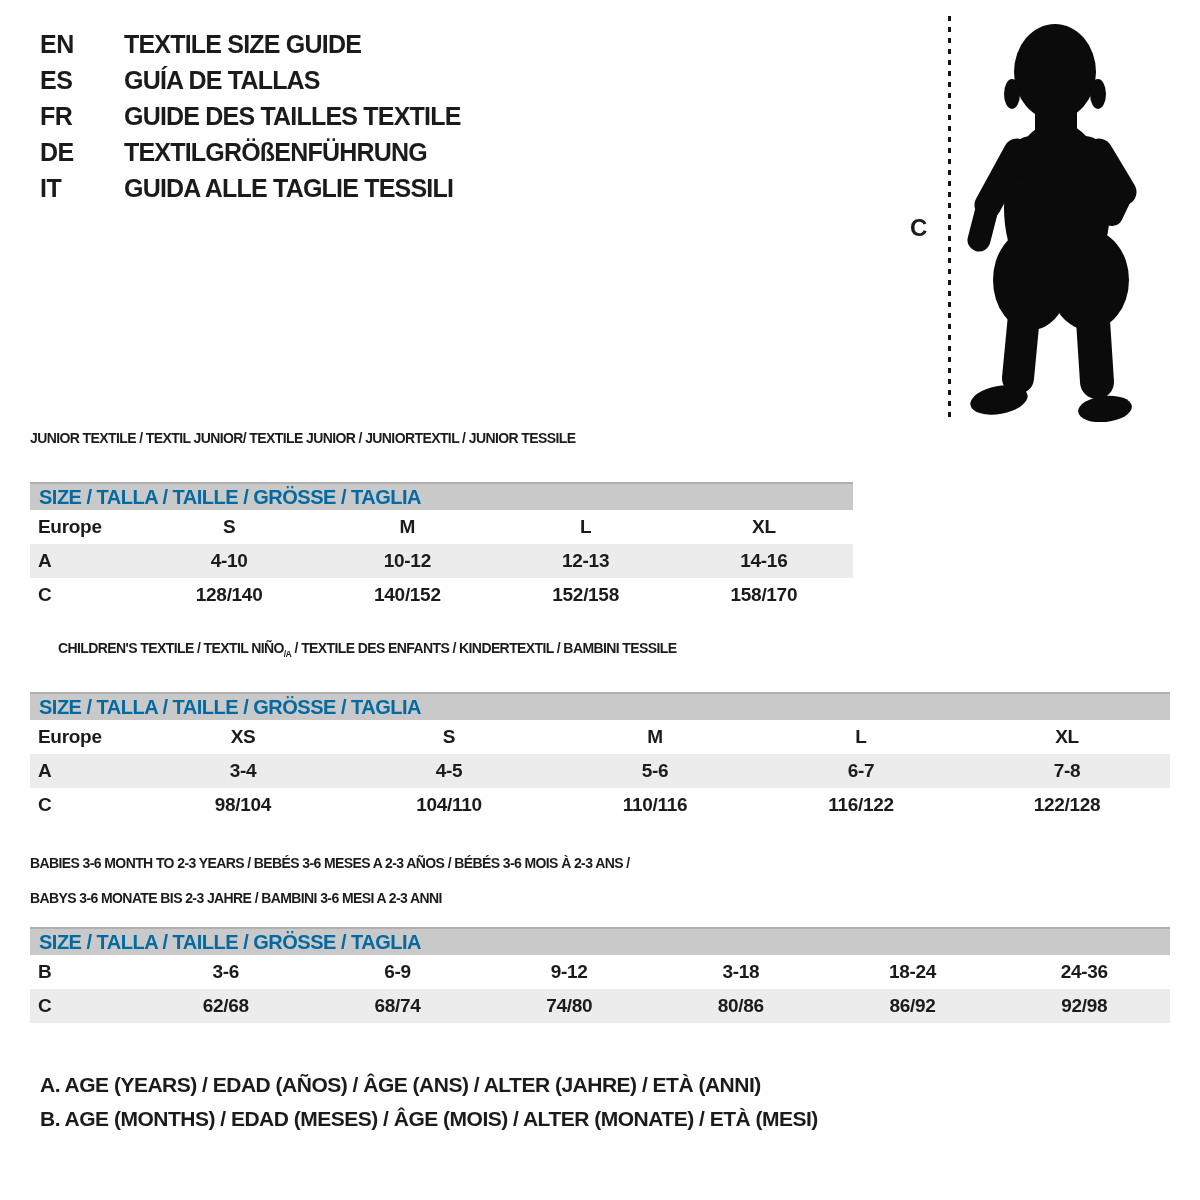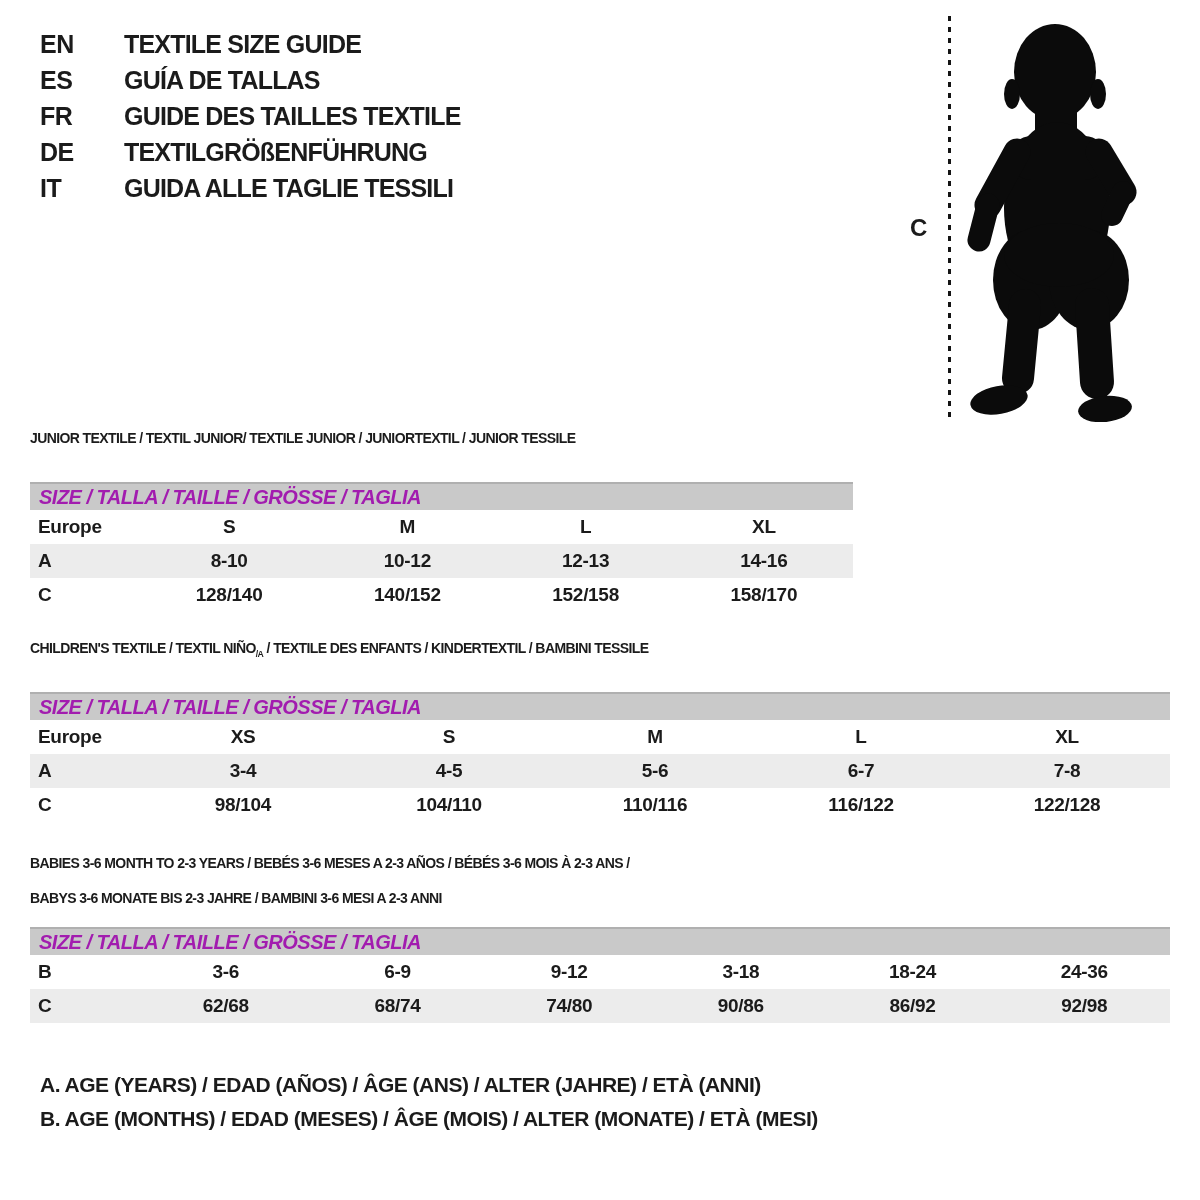--- a/index.html
+++ b/index.html
@@ -28,21 +28,21 @@
   .section-title{
     left:30px;font-weight:bold;font-size:14px;letter-spacing:-0.6px;white-space:nowrap;
   }
   .sub{font-size:0.62em;vertical-align:sub;}
 
   
   .size-table{left:30px;}
   .size-bar{
     height:26px;background:#c9c9c9;border-top:2px solid #b0b0b0;
     display:flex;align-items:center;padding-left:9px;
-    font-size:20px;font-weight:bold;color:#a21caf;letter-spacing:-0.5px;font-style:italic;
+    font-size:20px;font-weight:bold;color:#0369a1;letter-spacing:-0.5px;
   }
   .trow{display:flex;height:34px;align-items:center;font-size:19px;font-weight:bold;letter-spacing:-0.3px;}
   .trow.shade{background:#ececec;}
   .tlabel{width:110px;padding-left:8px;box-sizing:border-box;}
   .tcell{flex:1;text-align:center;}
 
   
   .legend{left:40px;top:1068px;font-weight:bold;font-size:21px;letter-spacing:-0.5px;line-height:34px;white-space:nowrap;}
 </style>
 </head>
@@ -107,35 +107,35 @@
   <div class="size-bar">SIZE / TALLA / TAILLE / GRÖSSE / TAGLIA</div>
   <div class="trow">
     <div class="tlabel">Europe</div>
     <div class="tcell">S</div>
     <div class="tcell">M</div>
     <div class="tcell">L</div>
     <div class="tcell">XL</div>
   </div>
   <div class="trow shade">
     <div class="tlabel">A</div>
-    <div class="tcell">8-10</div>
+    <div class="tcell">4-10</div>
     <div class="tcell">10-12</div>
     <div class="tcell">12-13</div>
     <div class="tcell">14-16</div>
   </div>
   <div class="trow">
     <div class="tlabel">C</div>
     <div class="tcell">128/140</div>
     <div class="tcell">140/152</div>
     <div class="tcell">152/158</div>
     <div class="tcell">158/170</div>
   </div>
 </div>
 
-<div class="abs section-title" style="top:640px;"><span>CHILDREN'S TEXTILE / TEXTIL NIÑO</span><span class="sub">/A</span><span> / TEXTILE DES ENFANTS / KINDERTEXTIL / BAMBINI TESSILE</span></div>
+<div class="abs section-title" style="top:640px;margin-left:28px;"><span>CHILDREN'S TEXTILE / TEXTIL NIÑO</span><span class="sub">/A</span><span> / TEXTILE DES ENFANTS / KINDERTEXTIL / BAMBINI TESSILE</span></div>
 <div class="abs size-table" style="top:692px;width:1140px;">
   <div class="size-bar">SIZE / TALLA / TAILLE / GRÖSSE / TAGLIA</div>
   <div class="trow">
     <div class="tlabel">Europe</div>
     <div class="tcell">XS</div>
     <div class="tcell">S</div>
     <div class="tcell">M</div>
     <div class="tcell">L</div>
     <div class="tcell">XL</div>
   </div>
@@ -170,21 +170,21 @@
     <div class="tcell">9-12</div>
     <div class="tcell">3-18</div>
     <div class="tcell">18-24</div>
     <div class="tcell">24-36</div>
   </div>
   <div class="trow shade">
     <div class="tlabel">C</div>
     <div class="tcell">62/68</div>
     <div class="tcell">68/74</div>
     <div class="tcell">74/80</div>
-    <div class="tcell">90/86</div>
+    <div class="tcell">80/86</div>
     <div class="tcell">86/92</div>
     <div class="tcell">92/98</div>
   </div>
 </div>
 
 <div class="abs legend">
   <div>A. AGE (YEARS) / EDAD (AÑOS) / ÂGE (ANS) / ALTER (JAHRE) / ETÀ (ANNI)</div>
   <div>B. AGE (MONTHS) / EDAD (MESES) / ÂGE (MOIS) / ALTER (MONATE) / ETÀ (MESI)</div>
 </div>
 

